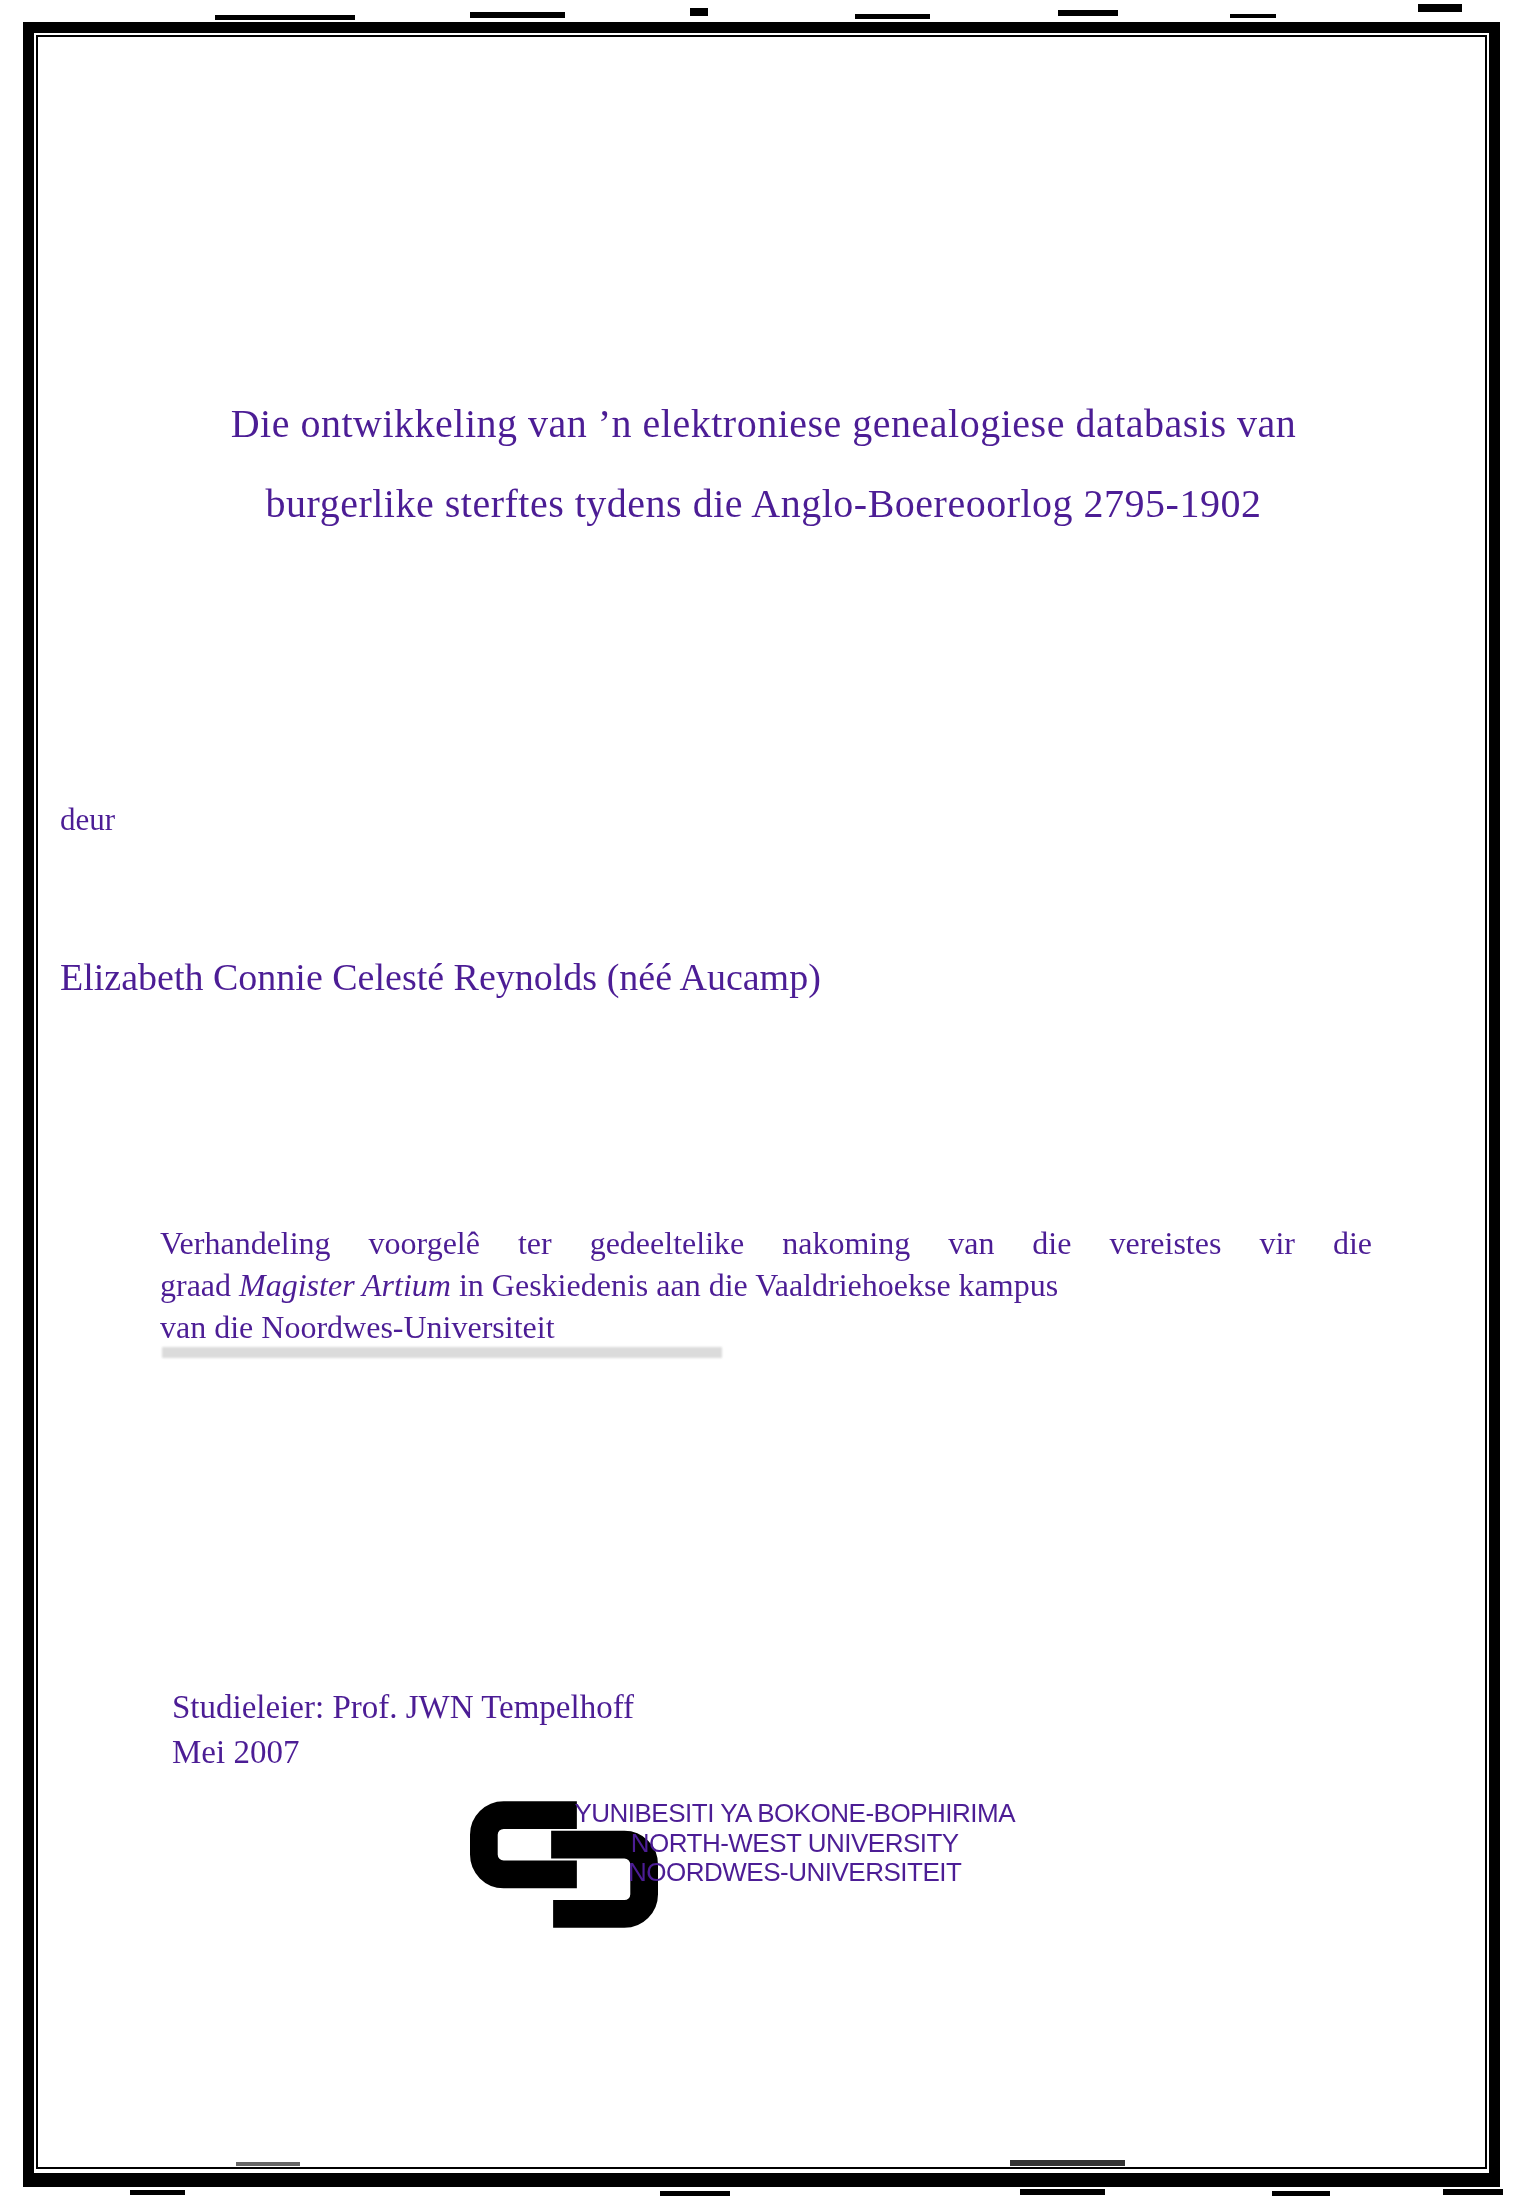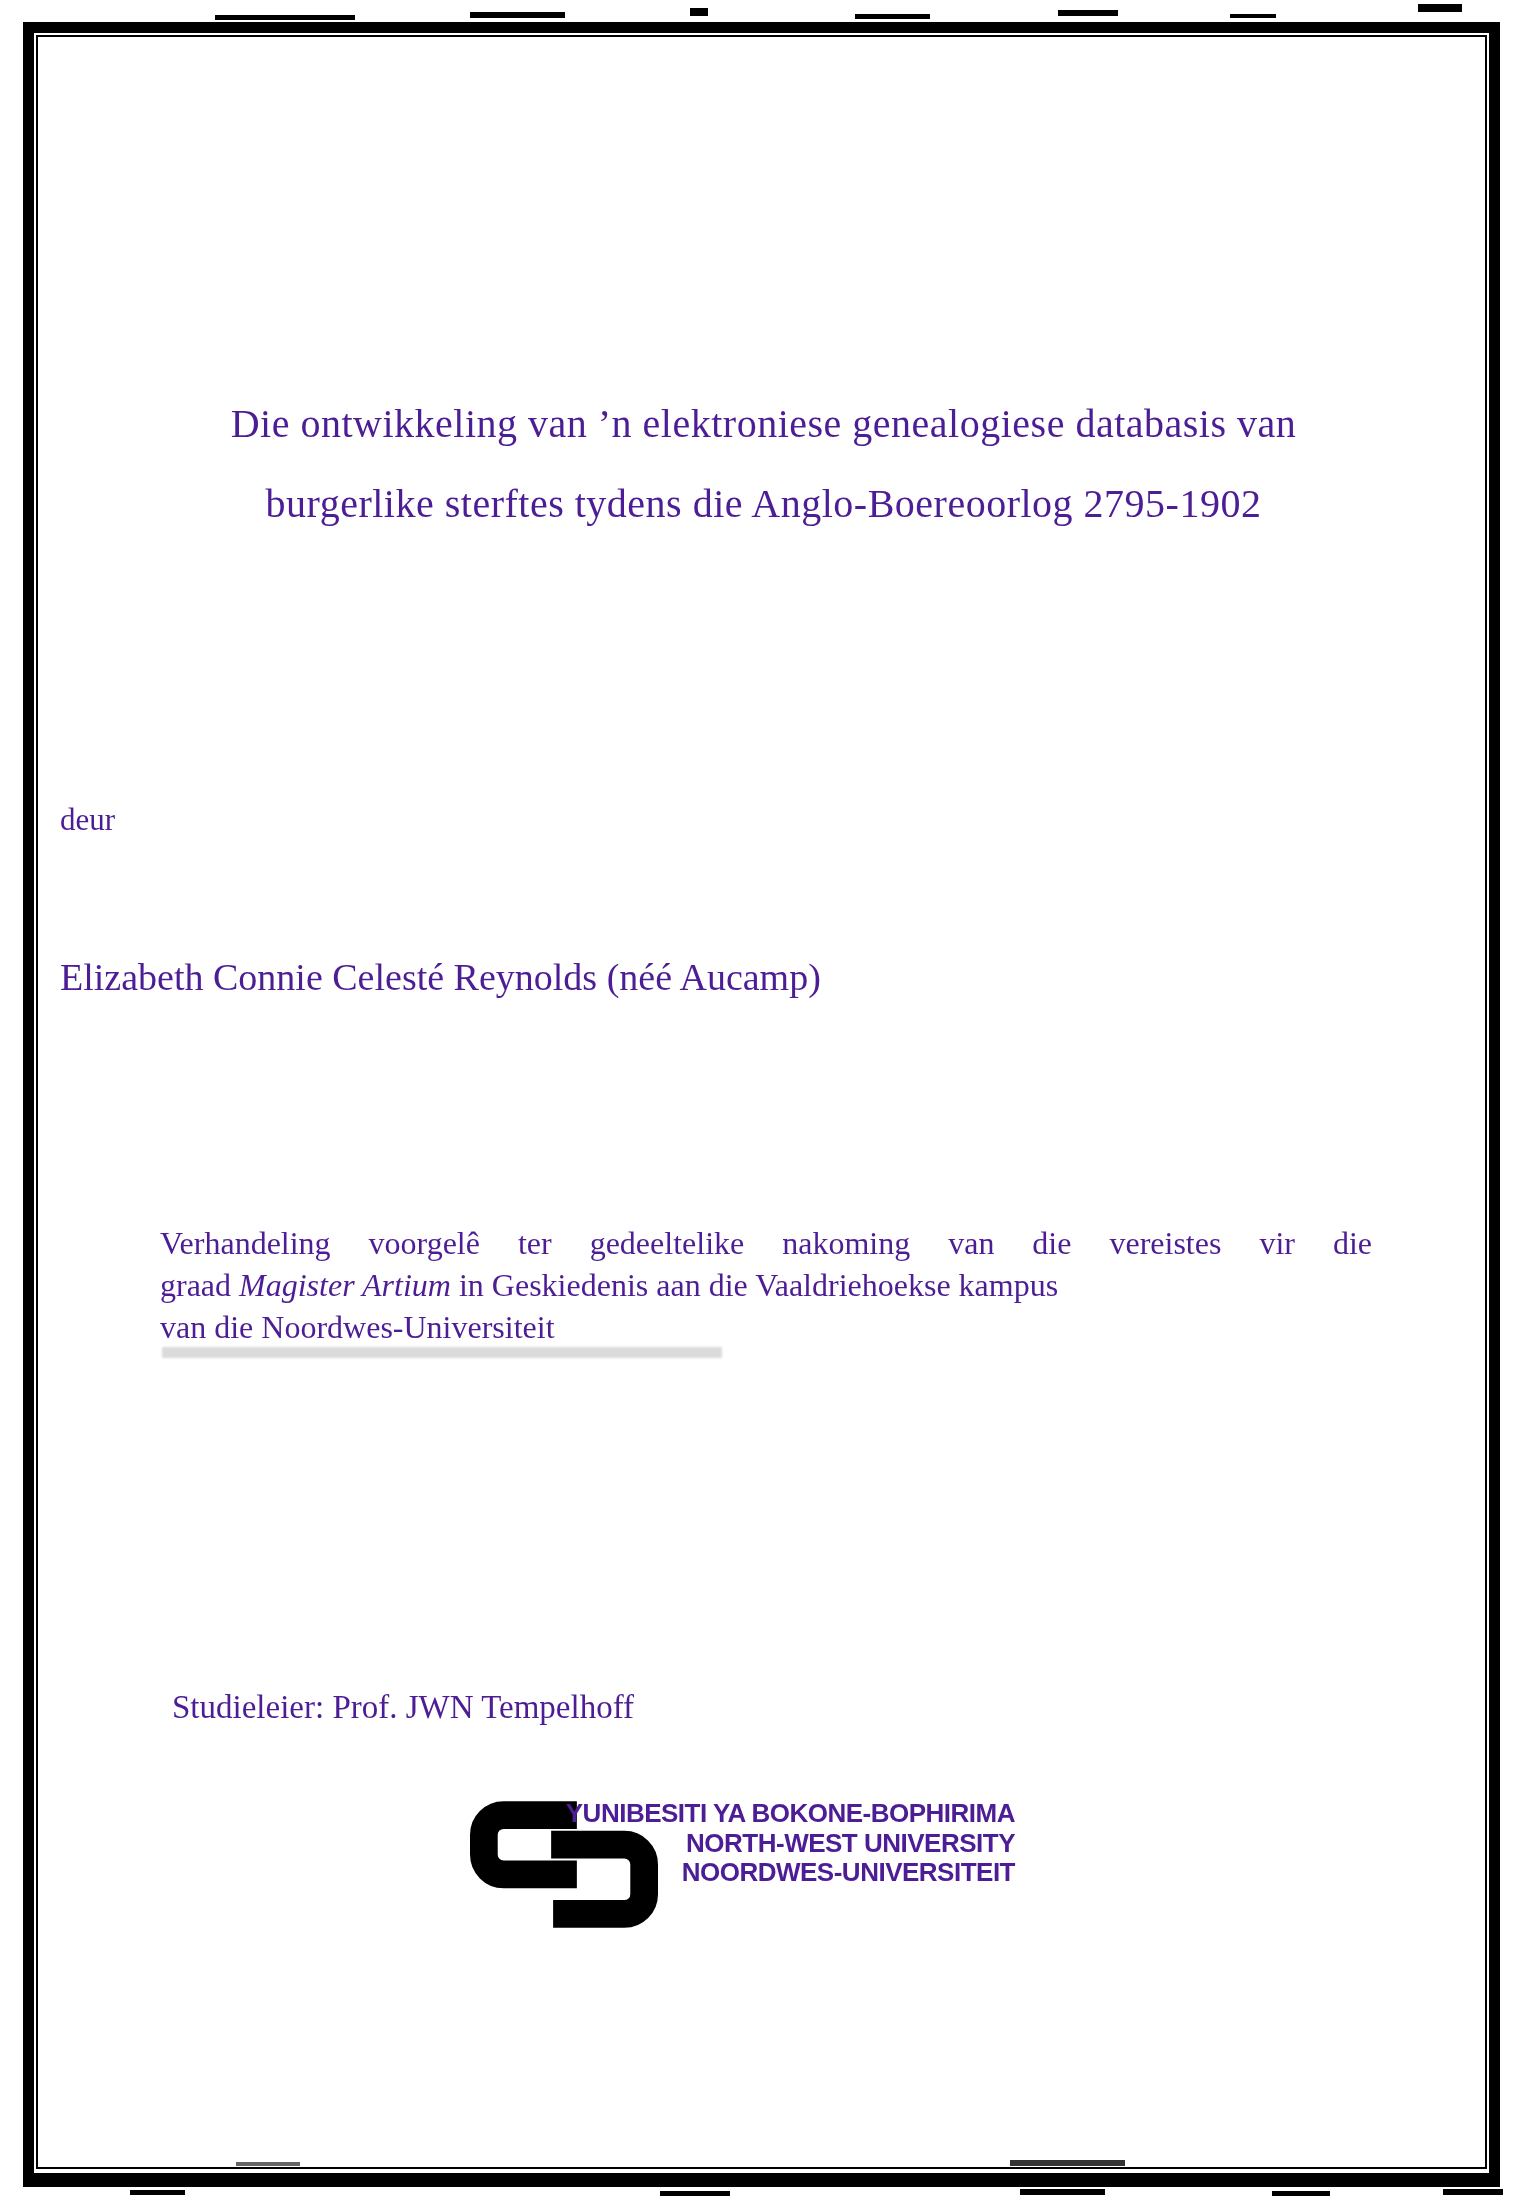--- a/index.html
+++ b/index.html
@@ -92,23 +92,23 @@
     position: absolute;
     left: 470px;
     top: 1801px;
     width: 188px;
     height: 127px;
   }
   .logo-text {
     position: absolute;
     right: 512px;
     top: 1799px;
-    text-align: right;
+    text-align: center;
     font-family: "Liberation Sans", "DejaVu Sans", sans-serif;
-    font-weight: 700;
+    font-weight: 400;
     font-size: 26px;
     line-height: 29.5px;
     letter-spacing: -0.5px;
     white-space: nowrap;
   }
   .logo-text div { display: block; }
   
   .artifact {
     position: absolute;
     background: #000;
@@ -160,20 +160,21 @@
   <div class="statement">
     <div class="line-justify">Verhandeling voorgelê ter gedeeltelike nakoming van die vereistes vir die</div>
     <div><span>graad </span><span class="italic">Magister Artium</span><span> in Geskiedenis aan die Vaaldriehoekse kampus</span></div>
     <div>van die Noordwes-Universiteit</div>
   </div>
 
   <div class="smudge"></div>
 
   <div class="supervisor-block">
     <div>Studieleier: Prof. JWN Tempelhoff</div>
+    <div>Mei 2007</div>
   </div>
 
   <svg class="logo-mark" viewBox="0 0 190 128" aria-hidden="true">
     <path d="M 108 14 H 34 A 20 20 0 0 0 14 34 V 54 A 20 20 0 0 0 34 74 H 108" fill="none" stroke="#000" stroke-width="28"></path>
     <path d="M 82 44 H 156 A 20 20 0 0 1 176 64 V 94 A 20 20 0 0 1 156 114 H 84" fill="none" stroke="#000" stroke-width="28"></path>
   </svg>
   <div class="logo-text">
     <div>YUNIBESITI YA BOKONE-BOPHIRIMA</div>
     <div>NORTH-WEST UNIVERSITY</div>
     <div>NOORDWES-UNIVERSITEIT</div>

